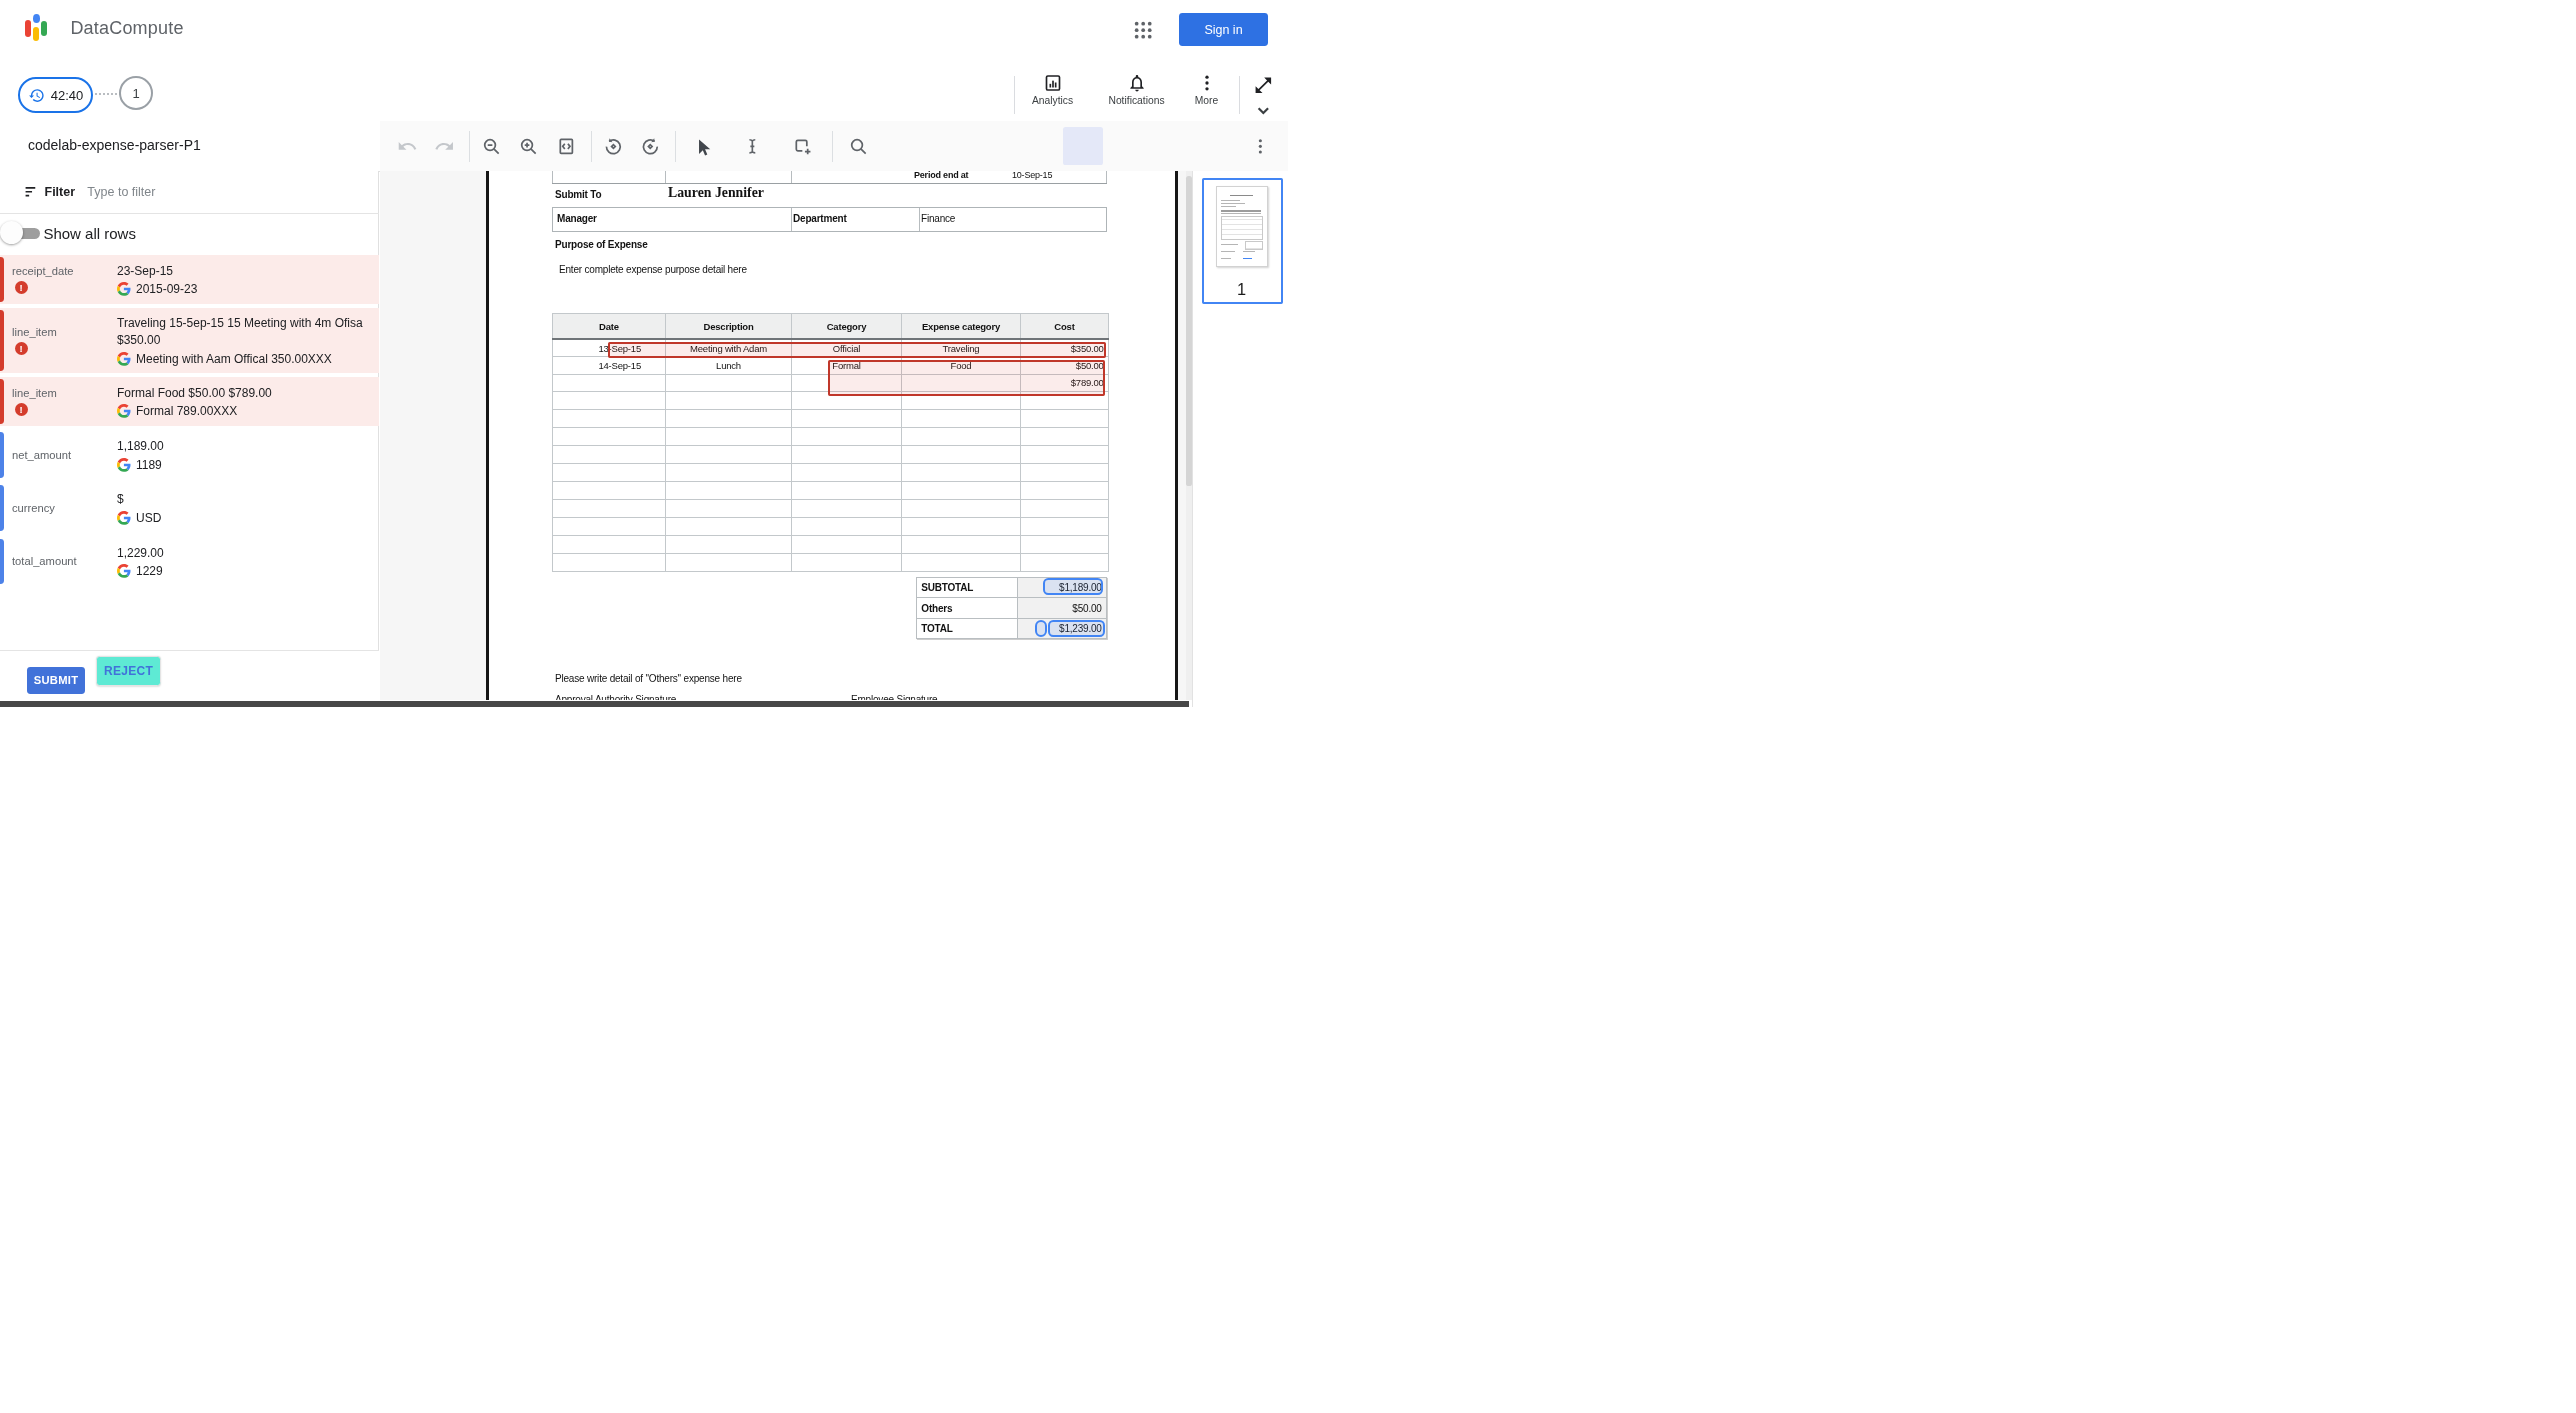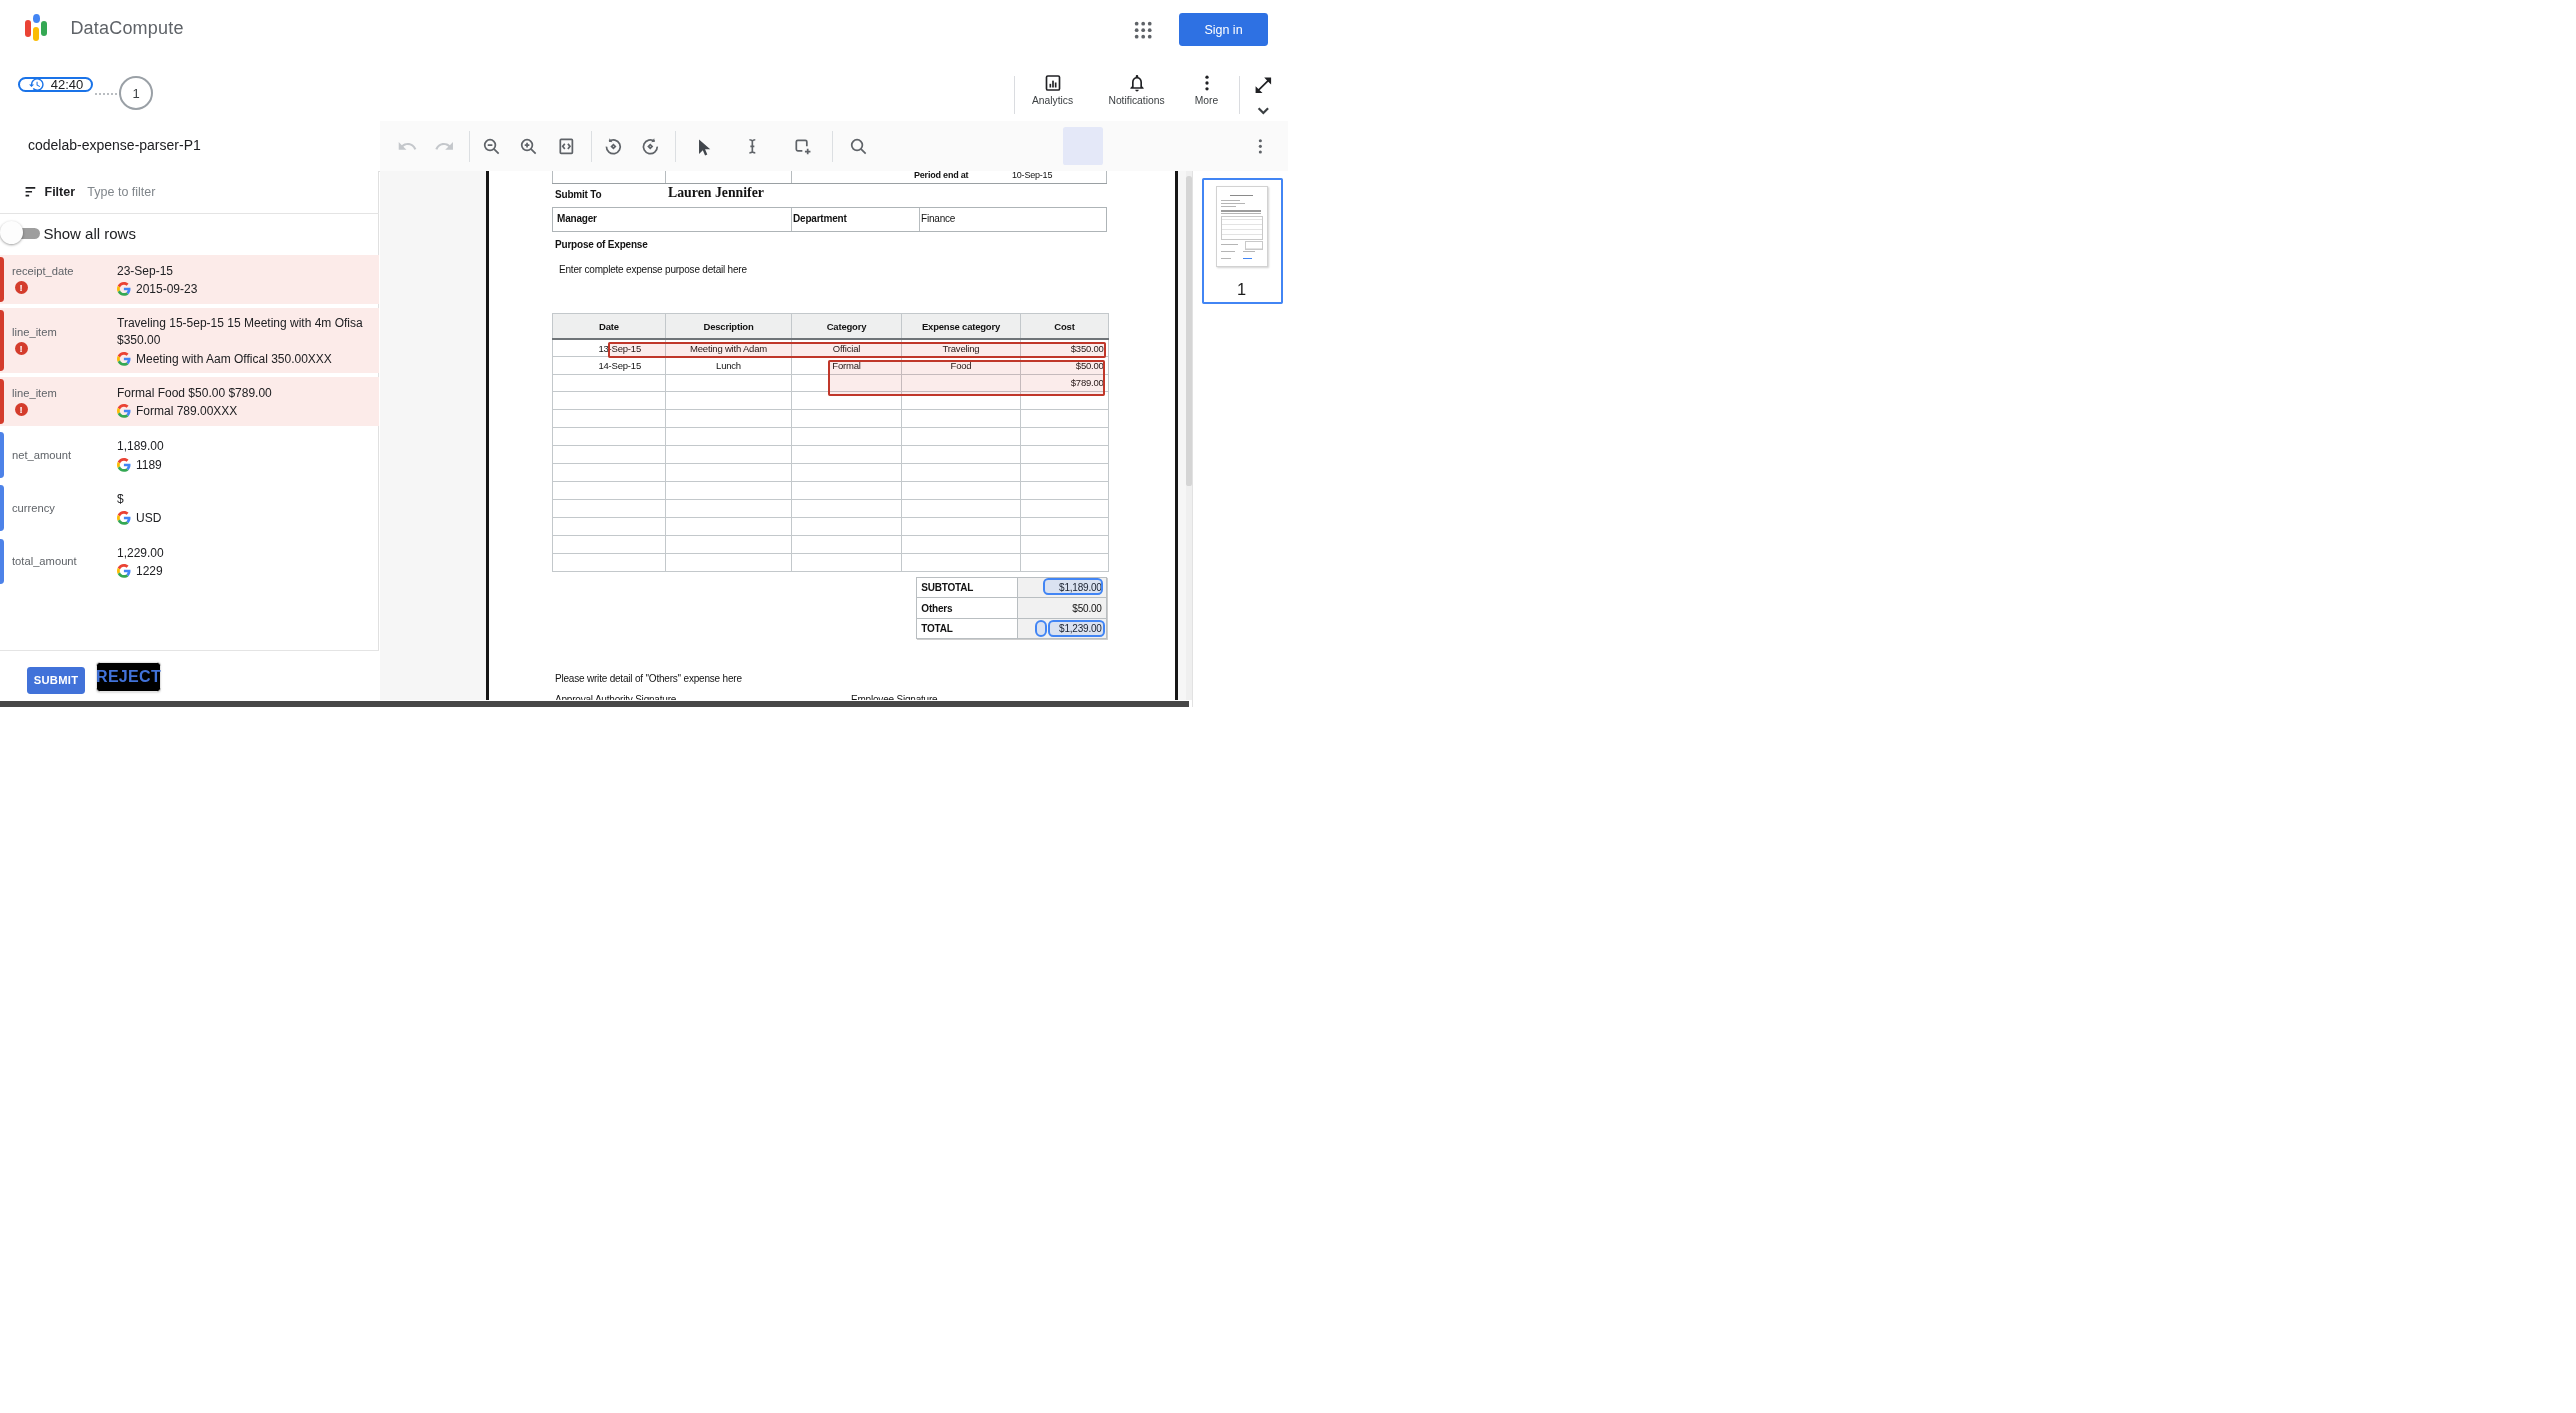--- a/index.html
+++ b/index.html
@@ -13,21 +13,21 @@
   .lm-red{left:0;top:7.7px;height:17px;background:#ea4335;}
   .lm-yellow{left:7.7px;top:14.6px;height:14.6px;background:#fbbc04;}
   .lm-green{left:15.5px;top:8.6px;height:15.5px;background:#34a853;}
   .lm-blue{left:7.7px;top:1.7px;height:9.5px;width:7.7px !important;background:#4285f4;border-radius:50% !important;}
   .brandname{font-size:18px;color:#5f6368;letter-spacing:0.2px;}
   .signin{position:absolute;left:1179px;top:13px;width:89px;height:33px;border-radius:3.4px;
           display:flex;align-items:center;justify-content:center;color:#fff;font-size:12.5px;font-weight:500;cursor:pointer;}
   .appsbtn{position:absolute;left:1132px;top:19px;width:22.4px;height:22.4px;cursor:pointer;}
   
   .taskbar{position:absolute;left:0;top:59px;width:1288px;height:63px;background:#fff;border-bottom:0.9px solid #e0e0e0;}
-  .timerpill{position:absolute;left:18px;top:18px;width:75px;height:15px;border:2.2px solid #1a73e8;border-radius:18px;
+  .timerpill{position:absolute;left:18px;top:18px;width:75px;height:36px;border:2.2px solid #1a73e8;border-radius:18px;
              display:flex;align-items:center;gap:6px;padding-left:7.7px;box-sizing:border-box;cursor:pointer;background:#fff;}
   .timertext{font-size:13px;color:#202124;}
   .connector{position:absolute;left:95px;top:34px;width:26px;border-top:2.6px dotted #b9bdc1;}
   .stepchip{position:absolute;left:119px;top:17px;width:34px;height:34px;border:2.2px solid #9aa0a6;border-radius:50%;
             display:flex;align-items:center;justify-content:center;font-size:13px;color:#3c4043;background:#fff;cursor:pointer;box-sizing:border-box;}
   .tb-action{position:absolute;top:13.8px;width:77px;display:flex;flex-direction:column;align-items:center;gap:2.6px;cursor:pointer;}
   .tb-action .lbl{font-size:10.3px;color:#3c4043;}
   .vdiv{position:absolute;top:17px;height:38px;border-left:0.9px solid #dadce0;}
   .cornerbtn{position:absolute;cursor:pointer;}
   
@@ -58,22 +58,22 @@
   .fmeta{width:117px;flex:none;padding:7.7px 0 7.7px 12px;box-sizing:border-box;display:flex;flex-direction:column;justify-content:center;gap:4.3px;}
   .flabel{font-size:11.2px;color:#5f6368;}
   .errbadge{width:13px;height:13px;border-radius:50%;background:#d43c2c;color:#fff;font-size:9.5px;font-weight:700;
             display:flex;align-items:center;justify-content:center;margin-left:2.6px;}
   .fvals{flex:1;padding:6.9px 8.6px 6.9px 0;display:flex;flex-direction:column;justify-content:center;gap:2.6px;}
   .raw{font-size:12px;color:#202124;line-height:1.42;width:248px;}
   .norm{display:flex;align-items:center;gap:5.2px;font-size:12px;color:#202124;}
   .sb-footer{position:absolute;left:0;top:479px;width:379px;height:51px;border-top:0.9px solid #e4e4e4;background:#fff;}
   .btn-submit{position:absolute;left:27px;top:15.5px;width:58px;height:27.6px;border-radius:3.4px;color:#fff;
               font-size:11.2px;font-weight:700;display:flex;align-items:center;justify-content:center;cursor:pointer;letter-spacing:0.3px;}
-  .btn-reject{position:absolute;left:96px;top:11px;width:63px;height:27.6px;border-radius:3.4px;background:#000000;border:0.9px solid #e4e4e4;
-              font-size:16px;font-weight:700;display:flex;align-items:center;justify-content:center;cursor:pointer;
+  .btn-reject{position:absolute;left:96px;top:5px;width:63px;height:27.6px;border-radius:3.4px;background:#5eead4;border:0.9px solid #e4e4e4;
+              font-size:12px;font-weight:700;display:flex;align-items:center;justify-content:center;cursor:pointer;
               box-shadow:0 0.9px 1.7px rgba(0,0,0,.12);letter-spacing:0.3px;}
   
   .docarea{position:absolute;left:380px;top:171px;width:806px;height:529px;background:#f6f6f6;overflow:hidden;}
   .docpage{position:absolute;left:106px;top:0;width:692px;height:529px;background:#fff;
            border-left:3.4px solid #161616;border-right:3.4px solid #161616;box-sizing:border-box;}
   .doccontent{position:absolute;left:109px;top:0;width:685px;height:529px;
               font-family:"Liberation Sans","DejaVu Sans",sans-serif;color:#131313;}
   .dc{position:absolute;font-size:10px;letter-spacing:-0.2px;}
   .topcells{position:absolute;left:63px;top:0;width:555px;height:12px;border-bottom:1.7px solid #9aa0a3;}
   .topcells i{position:absolute;top:0;bottom:0;border-left:0.9px solid #b7bcbf;}

